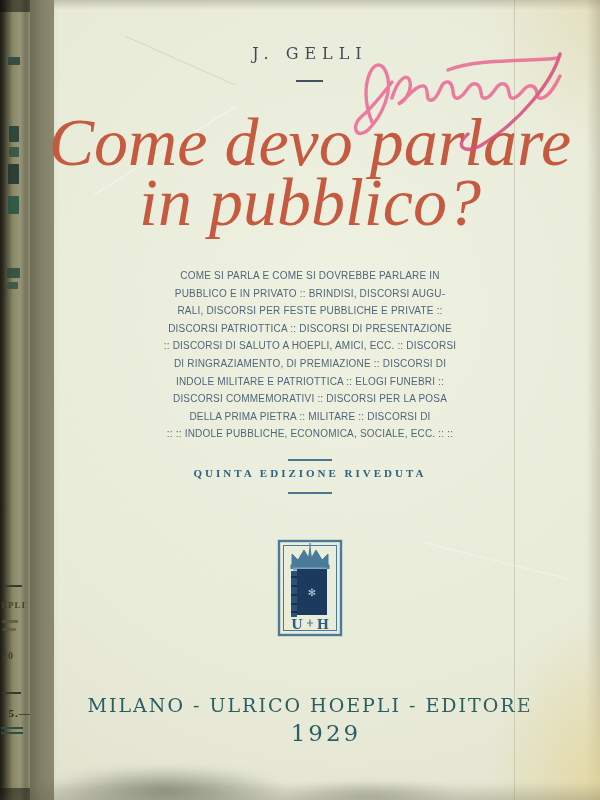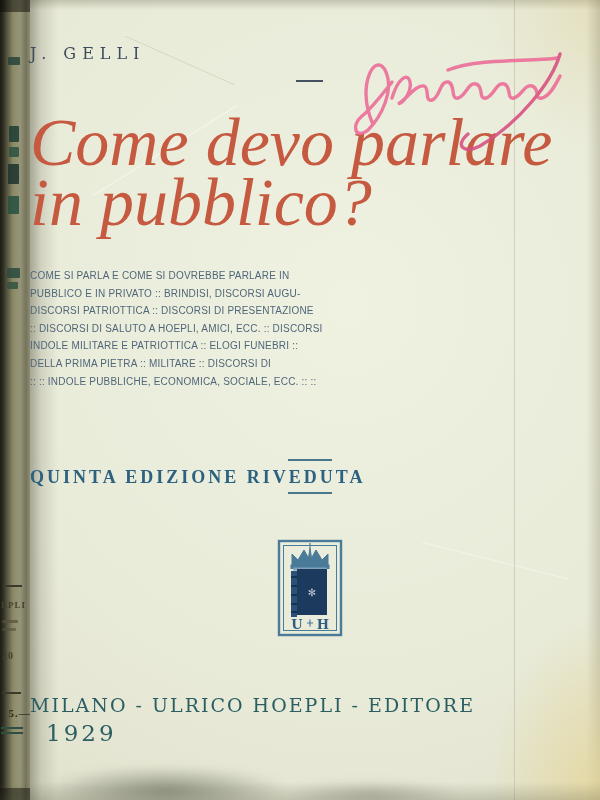--- a/index.html
+++ b/index.html
@@ -2,37 +2,37 @@
 <html><head>
 <meta charset="utf-8">
 <style>
   html,body{margin:0;padding:0;}
   body{width:600px;height:800px;overflow:hidden;font-family:"Liberation Serif",serif;background:#d8d7c0;}
   .stage{position:relative;width:600px;height:800px;overflow:hidden;
     background:radial-gradient(ellipse 130% 100% at 58% 38%, #eff1e1 0%, #e9ebd9 48%, #e0e1cc 78%, #d2d1b8 100%);}
   .abs{position:absolute;}
 
   
-  .spine{left:0;top:0;width:30px;height:800px;overflow:hidden;
+  .spine{left:0;top:0;width:54px;height:800px;overflow:hidden;
     background:linear-gradient(90deg,#1d1d15 0,#2e2d22 3px,#55543f 7px,#8b8a66 13px,#97957a 20px,#75745a 26px,#8e8c72 30px);}
   .spine-cap{left:0;width:30px;height:12px;background:rgba(10,10,5,.5);}
   .spine-mark{border-radius:1px;opacity:.85;}
   .spine-rule{height:2px;background:#3a392a;}
   .spine-text{width:34px;color:#443f2d;font-weight:bold;font-size:9px;letter-spacing:1px;font-family:"Liberation Serif",serif;}
   .spine-shadow{left:30px;top:0;width:28px;height:800px;
     background:linear-gradient(90deg,rgba(55,55,35,.38) 0,rgba(55,55,35,.14) 40%,rgba(55,55,35,0) 100%);}
 
   
-  .center-band{left:30px;width:560px;}
+  .center-band{left:30px;width:560px;text-align:center;}
   .author{top:44px;font-size:16px;letter-spacing:6px;color:#3d4b58;font-family:"DejaVu Serif",serif;}
   .author-rule{top:80px;left:296px;width:27px;height:2px;background:#43525e;}
   .title{top:108px;font-family:Liberation Serif, serif;font-style:italic;font-size:68px;line-height:68px;color:#c65a40;}
   .subtitle{top:267px;font-family:"Liberation Sans",sans-serif;font-size:10px;letter-spacing:.2px;color:#4f6679;line-height:17.6px;}
   .ed-rule{left:288px;width:44px;height:2px;background:#2c6180;opacity:.85;}
-  .edition{top:467px;font-family:"Liberation Serif",serif;font-weight:bold;font-size:18px;letter-spacing:3px;color:#2c6180;}
+  .edition{top:467px;font-family:"Liberation Serif",serif;font-weight:bold;font-size:11px;letter-spacing:3px;color:#2c6180;}
   .publisher{top:694px;font-size:19px;letter-spacing:2px;color:#2a5e63;font-family:"DejaVu Serif",serif;}
   .year{top:720px;font-size:23px;letter-spacing:3px;color:#2a5e63;font-family:"DejaVu Serif",serif;padding-left:16px;}
 
   
   .edge-top{left:0;top:0;width:600px;height:10px;background:linear-gradient(rgba(110,105,80,.30),rgba(110,105,80,0));}
   .edge-right{right:0;top:0;width:14px;height:800px;background:linear-gradient(90deg,rgba(120,115,85,0),rgba(120,115,85,.28));}
   .edge-bottom{left:0;bottom:0;width:600px;height:18px;background:linear-gradient(rgba(90,90,70,0),rgba(90,90,70,.25));}
   .corner-warm-tr{right:0;top:0;width:120px;height:150px;background:radial-gradient(ellipse at 100% 0%,rgba(218,200,140,.35),rgba(218,200,140,0) 70%);}
   .curl-br{right:0;bottom:0;width:110px;height:180px;background:radial-gradient(ellipse at 100% 100%,rgba(228,212,150,.8),rgba(228,212,150,0) 72%);}
   .shadow-bl{left:40px;bottom:-14px;width:250px;height:48px;border-radius:50%;
@@ -94,23 +94,26 @@
       <path d="M232,36 C224,64 192,104 152,128 C136,136 126,128 140,116" stroke="#d84f7f"></path>
     </g>
   </svg>
 
   <div class="abs center-band title" style="top:108px;">Come devo parlare</div>
   <div class="abs center-band title" style="top:168px;">in pubblico?</div>
 
   <div class="abs center-band subtitle">
     <div>COME SI PARLA E COME SI DOVREBBE PARLARE IN</div>
     <div>PUBBLICO E IN PRIVATO :: BRINDISI, DISCORSI AUGU-</div>
+    <div>RALI, DISCORSI PER FESTE PUBBLICHE E PRIVATE ::</div>
     <div>DISCORSI PATRIOTTICA :: DISCORSI DI PRESENTAZIONE</div>
     <div>:: DISCORSI DI SALUTO A HOEPLI, AMICI, ECC. :: DISCORSI</div>
+    <div>DI RINGRAZIAMENTO, DI PREMIAZIONE :: DISCORSI DI</div>
     <div>INDOLE MILITARE E PATRIOTTICA :: ELOGI FUNEBRI ::</div>
+    <div>DISCORSI COMMEMORATIVI :: DISCORSI PER LA POSA</div>
     <div>DELLA PRIMA PIETRA :: MILITARE :: DISCORSI DI</div>
     <div>:: :: INDOLE PUBBLICHE, ECONOMICA, SOCIALE, ECC. :: ::</div>
   </div>
 
   <div class="abs ed-rule" style="top:459px;"></div>
   <div class="abs center-band edition">QUINTA EDIZIONE RIVEDUTA</div>
   <div class="abs ed-rule" style="top:492px;"></div>
 
   <svg class="abs logo" width="66" height="100" viewBox="0 0 66 100">
     <rect x="2" y="3" width="62" height="94" fill="none" stroke="#4a7b99" stroke-width="2.4"></rect>

